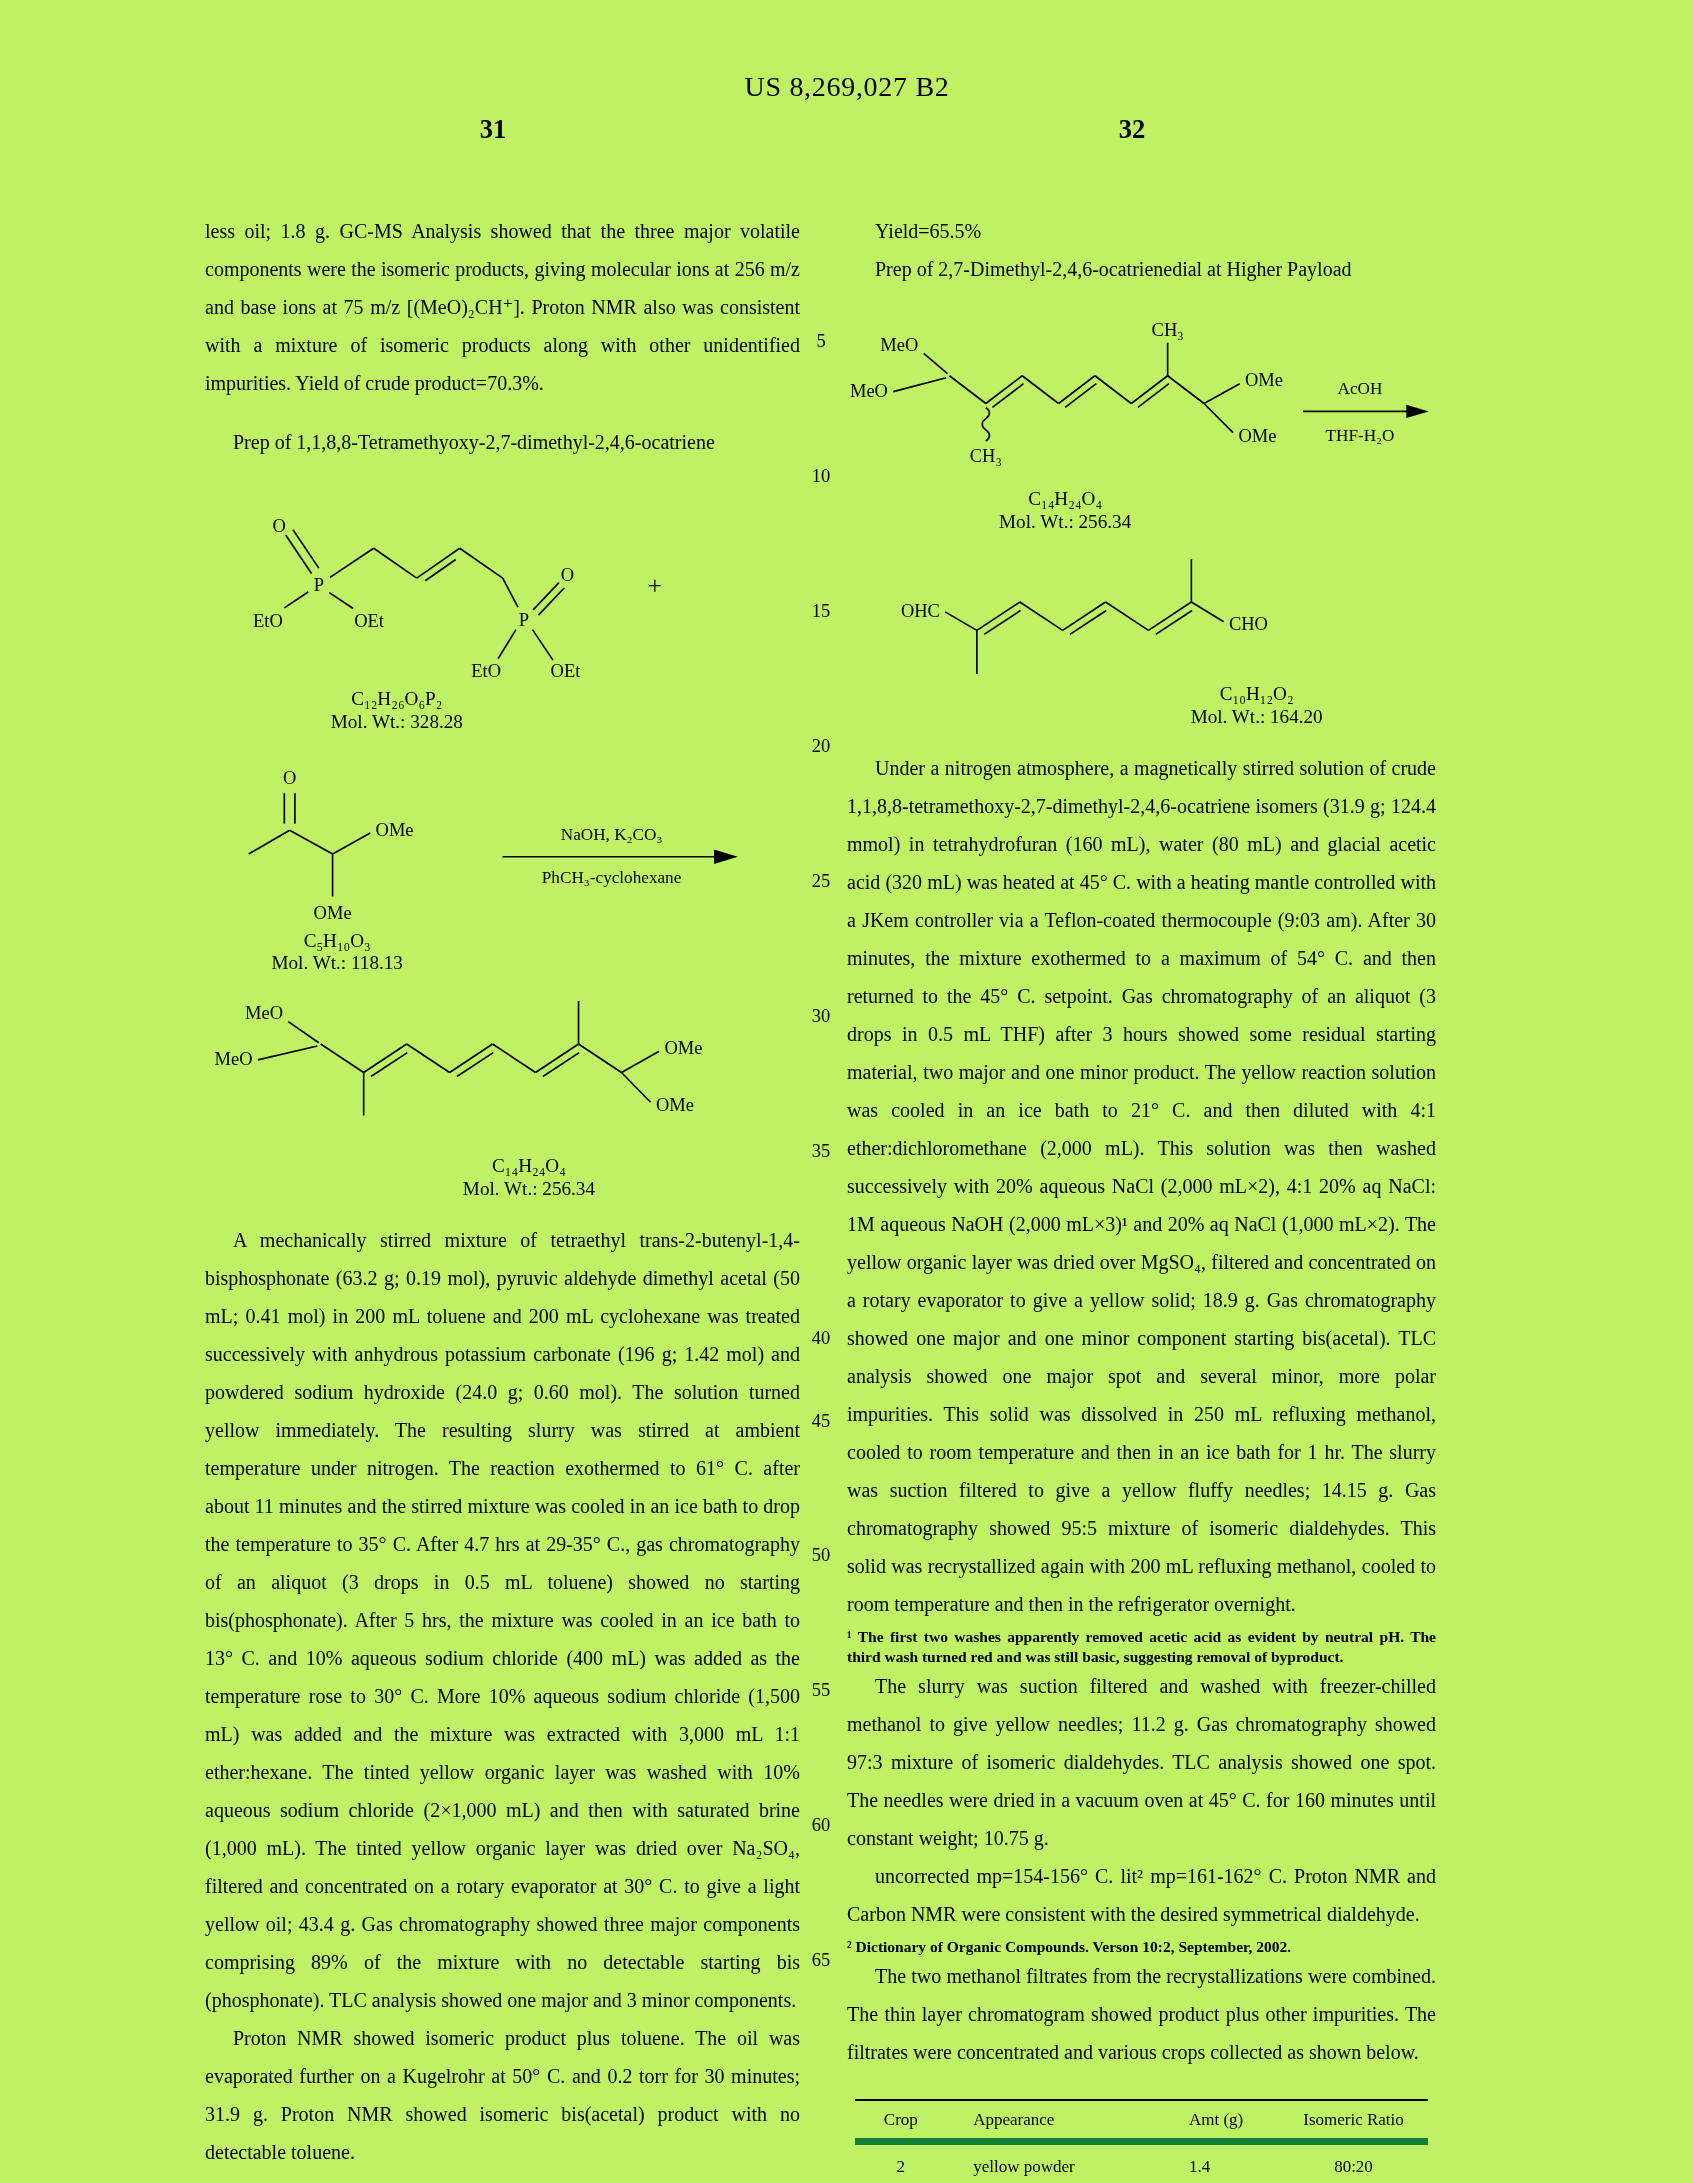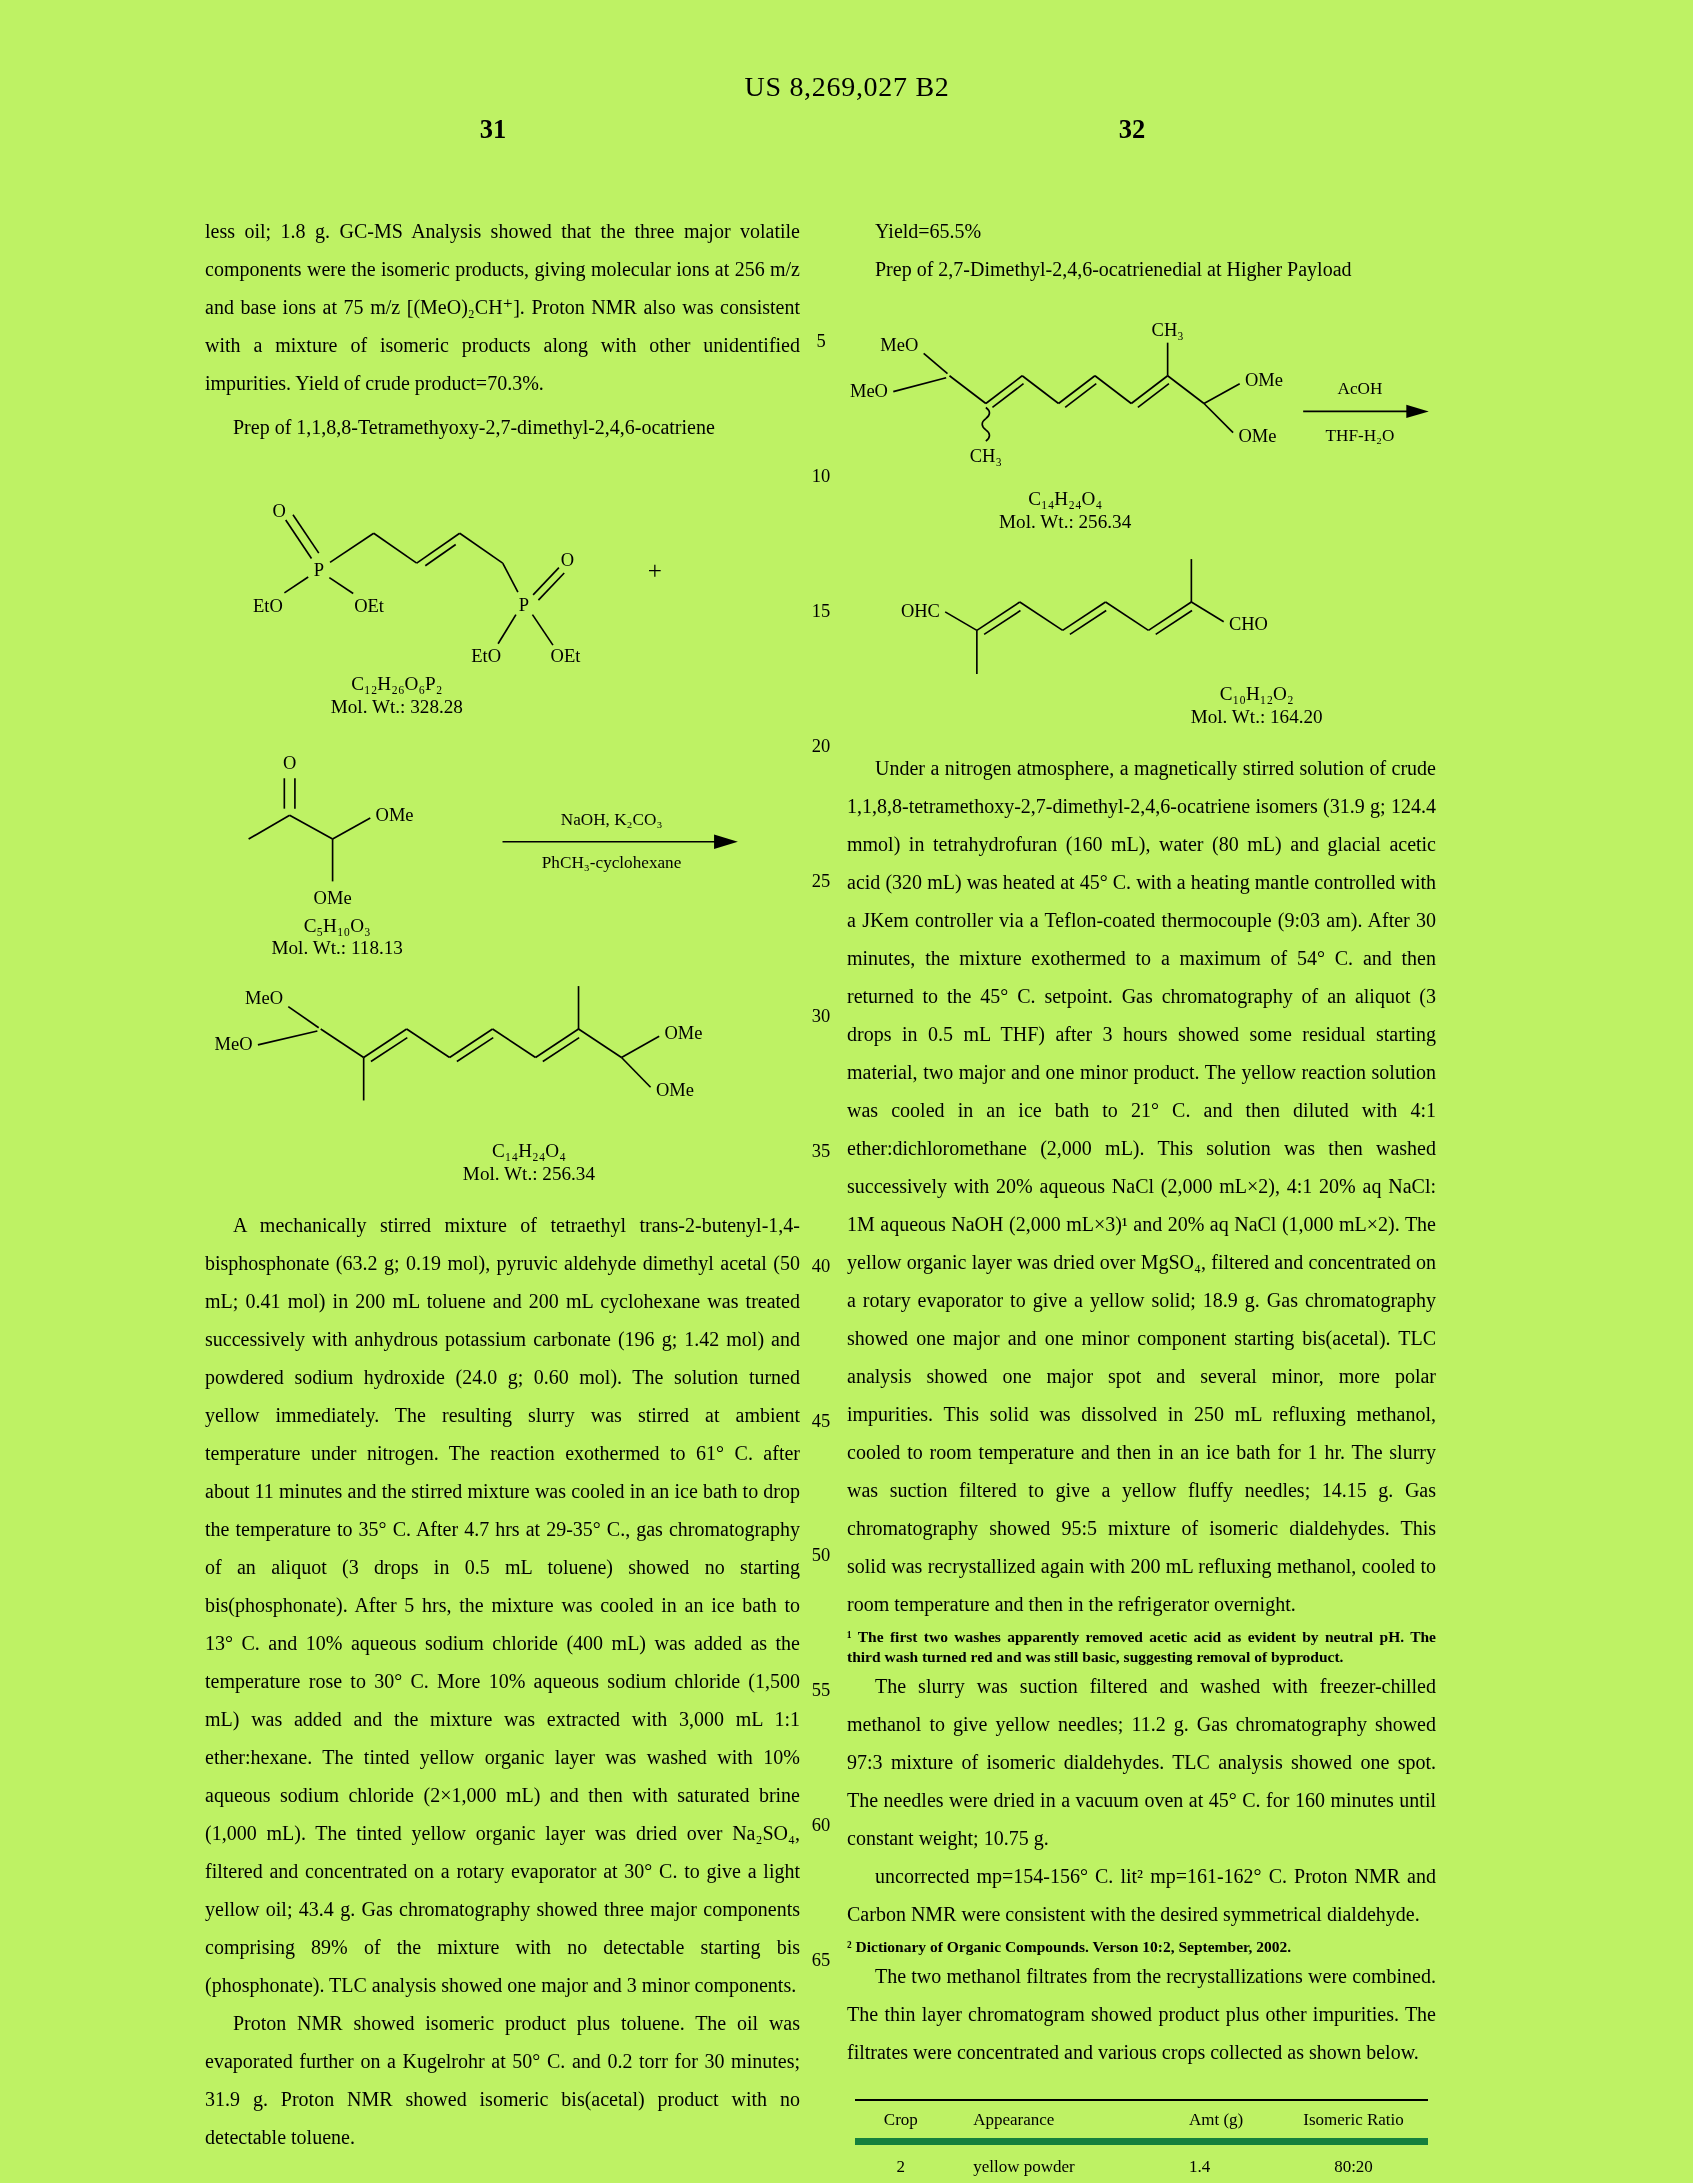--- a/index.html
+++ b/index.html
@@ -26,21 +26,21 @@
   }
   .column{position:absolute;top:212px;}
   .column-left{left:205px;width:595px;}
   .column-right{left:847px;width:589px;}
   p{margin:0;}
   .bt{
     font-size:20px;line-height:38px;text-align:justify;
     text-justify:inter-word;
   }
   .indent{text-indent:28px;}
-  .mt34{margin-top:6px;}
+  .mt34{margin-top:21px;}
   .mt30{margin-top:20px;}
   .mt26{margin-top:17px;}
   .fn{
     font-size:15.5px;line-height:20px;text-align:justify;margin-top:4px;font-weight:bold;
   }
   svg.structure{display:block;}
   svg text{
     font-family:"Liberation Serif","DejaVu Serif",serif;
     font-size:28px;fill:#000;
   }
@@ -75,21 +75,21 @@
   <div class="col-num col-num-right">32</div>
 
   <div class="line-numbers">
     <span style="top:331px">5</span>
     <span style="top:466px">10</span>
     <span style="top:601px">15</span>
     <span style="top:736px">20</span>
     <span style="top:871px">25</span>
     <span style="top:1006px">30</span>
     <span style="top:1141px">35</span>
-    <span style="top:1256px">40</span>
+    <span style="top:1328px">40</span>
     <span style="top:1411px">45</span>
     <span style="top:1545px">50</span>
     <span style="top:1680px">55</span>
     <span style="top:1815px">60</span>
     <span style="top:1950px">65</span>
   </div>
 
   <div class="column column-left">
 
     <p class="bt">less oil; 1.8 g. GC-MS Analysis showed that the three major volatile components were the isomeric products, giving molecular ions at 256 m/z and base ions at 75 m/z [(MeO)₂CH⁺]. Proton NMR also was consistent with a mixture of isomeric products along with other unidentified impurities. Yield of crude product=70.3%.</p>

